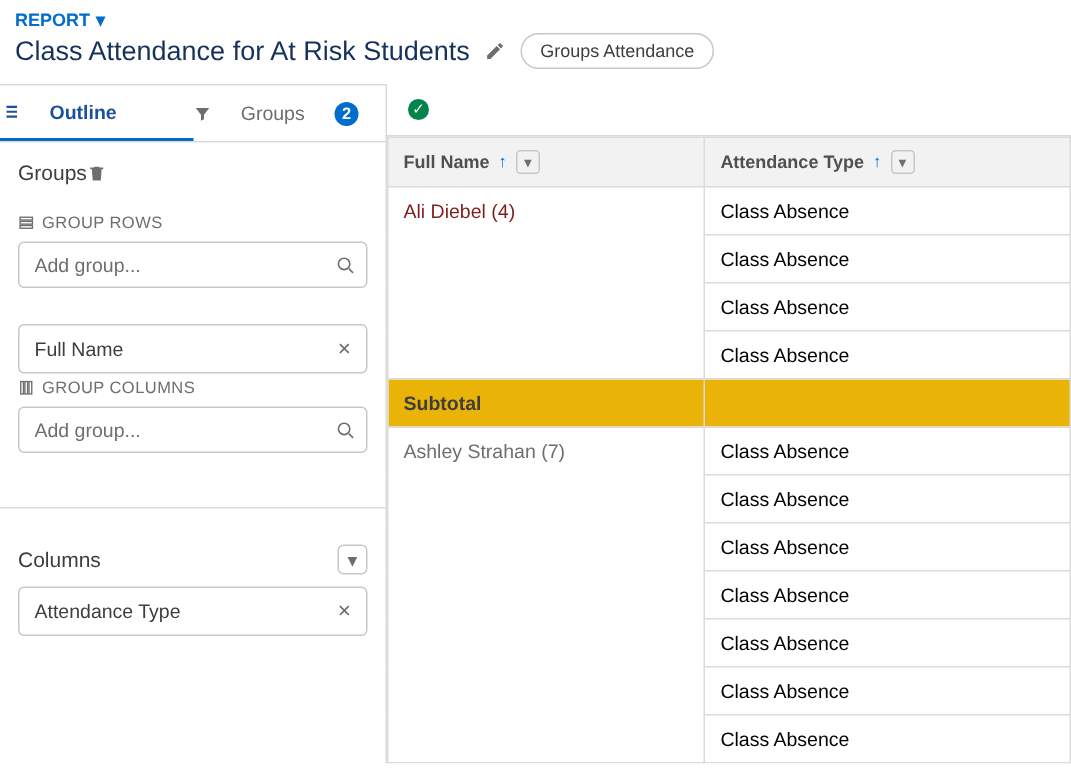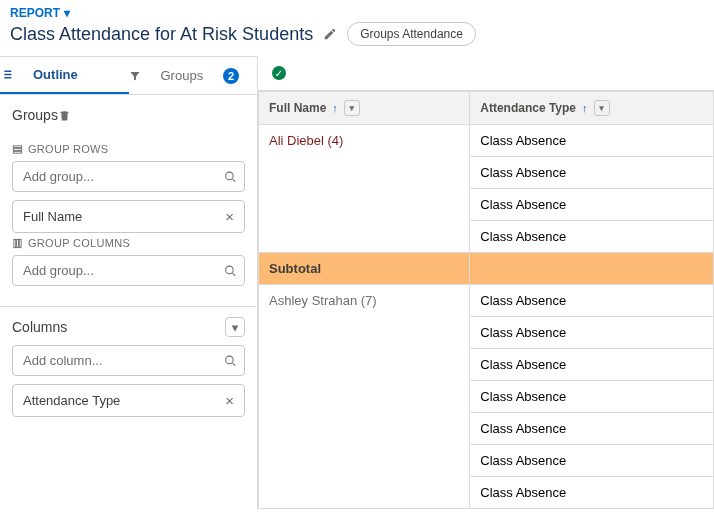--- a/index.html
+++ b/index.html
@@ -12,38 +12,38 @@
 .pill{border:1px solid #c9c7c5;border-radius:14px;padding:4px 12px;font-size:12px;color:#3e3e3c}
 .main{display:flex}
 .sidebar{width:258px;border-right:1px solid #dddbda}
 .tabs{display:flex;border-top:1px solid #dddbda;border-bottom:1px solid #dddbda}
 .tab{flex:1;text-align:center;padding:10px 0;color:#706e6b;cursor:pointer;display:flex;align-items:center;justify-content:flex-start;gap:20px}
 .tab.active{color:#1b5297;font-weight:600;border-bottom:2px solid #006dcc}
 .badge{background:#006dcc;color:#fff;border-radius:50%;width:16px;height:16px;display:inline-flex;align-items:center;justify-content:center;font-size:11px;font-weight:600}
 .section{padding:12px}
 .section-header{display:flex;justify-content:flex-start;align-items:center;margin-bottom:20px}
 .section-title{font-size:14px;color:#3e3e3c}
-.subhead{color:#706e6b;font-size:11px;letter-spacing:.3px;display:flex;align-items:center;gap:5px;margin:8px 0 6px}
-.input-wrap{position:relative;margin-bottom:8px}
+.subhead{color:#706e6b;font-size:11px;letter-spacing:.3px;display:flex;align-items:flex-start;gap:5px;margin:8px 0 6px}
+.input-wrap{position:relative;margin-bottom:24px}
 .input{width:100%;border:1px solid #c9c7c5;border-radius:4px;padding:7px 28px 7px 10px;font-size:13px;color:#3e3e3c}
 .input::placeholder{color:#706e6b}
 .ico-right{position:absolute;right:8px;top:50%;transform:translateY(-50%);color:#706e6b}
 .chip{border:1px solid #c9c7c5;border-radius:4px;padding:7px 10px;font-size:13px;color:#3e3e3c;display:flex;justify-content:space-between;align-items:center;background:#fff}
 .chip .x{color:#706e6b;cursor:pointer;font-size:15px}
-.columns-header{display:flex;justify-content:space-between;align-items:center;border-top:1px solid #dddbda;padding:10px 12px 8px}
+.columns-header{display:flex;justify-content:space-between;align-items:center;border-top:1px solid #dddbda;padding:24px 12px 8px}
 .dropdown-btn{border:1px solid #c9c7c5;border-radius:4px;width:20px;height:20px;display:flex;align-items:center;justify-content:center;color:#706e6b;cursor:pointer}
 .content{flex:1}
 .notice{padding:10px 14px;display:flex;align-items:center;gap:8px;color:#3e3e3c;border-bottom:1px solid #dddbda}
 .check{width:14px;height:14px;border-radius:50%;background:#04844b;color:#fff;display:inline-flex;align-items:center;justify-content:center;font-size:10px}
 .table{border-collapse:collapse;width:100%}
 .table th{background:#f3f2f2;text-align:left;font-weight:600;color:#514f4d;padding:8px 10px;border:1px solid #dddbda;font-size:12px}
 .table th .th-inner{display:flex;align-items:center;gap:6px}
 .table td{border:1px solid #dddbda;padding:8px 10px;vertical-align:top;font-size:13px}
 .link{color:#000000}
-.subtotal{background:#fdba74;font-weight:600}
+.subtotal{background:#eab308;font-weight:600}
 .arrow{color:#006dcc;font-size:11px}
 .th-drop{border:1px solid #c9c7c5;border-radius:3px;width:16px;height:16px;display:inline-flex;align-items:center;justify-content:center;color:#706e6b;font-size:9px}
 svg{display:block}
 </style>
 </head>
 <body>
 
 <div class="header">
   <div class="report-label">
     <span>REPORT</span>
@@ -135,29 +135,20 @@
             </svg>
         </span>
       </div>
     </div>
 
     <div class="columns-header">
       <div class="section-title">Columns</div>
       <div class="dropdown-btn">▾</div>
     </div>
     <div style="padding:0 12px 12px">
-      <div class="input-wrap">
-        <input class="input" placeholder="Add column..." style="">
-        <span class="ico-right">
-          <svg width="13" height="13" viewBox="0 0 24 24" fill="none" stroke="currentColor" stroke-width="2">
-              <circle cx="10" cy="10" r="7"></circle>
-              <path d="m21 21-5.2-5.2"></path>
-            </svg>
-        </span>
-      </div>
       <div class="chip">
         <span>Attendance Type</span>
         <span class="x">×</span>
       </div>
     </div>
   </div>
 
   <div class="content">
     <div class="notice">
       <span class="check">✓</span>

